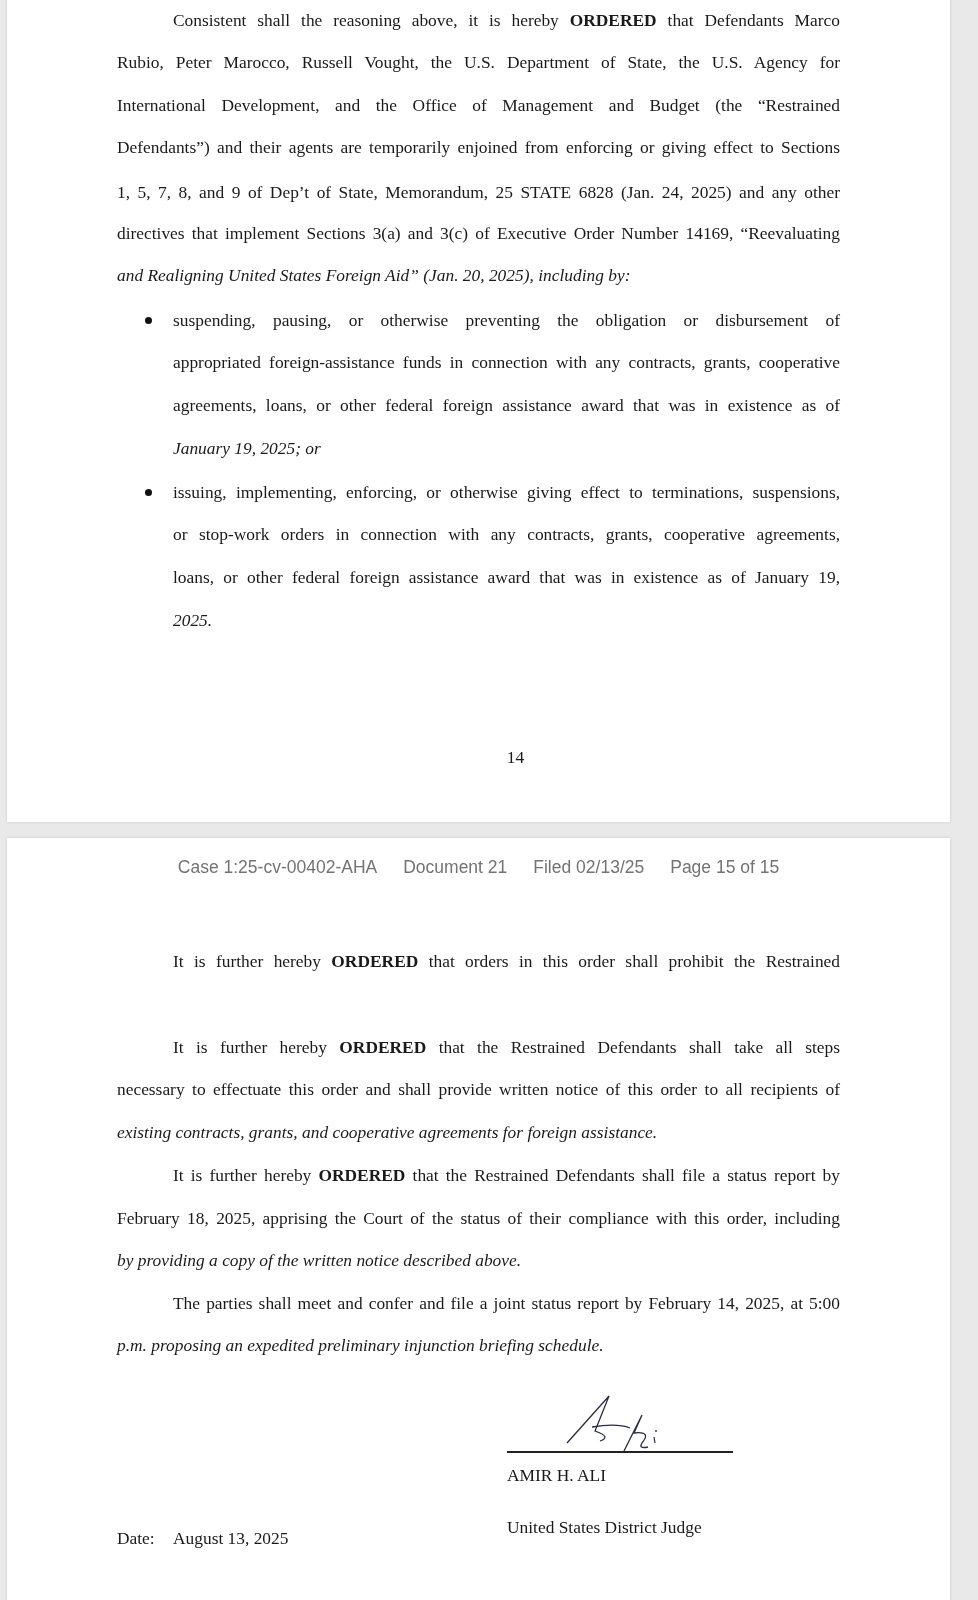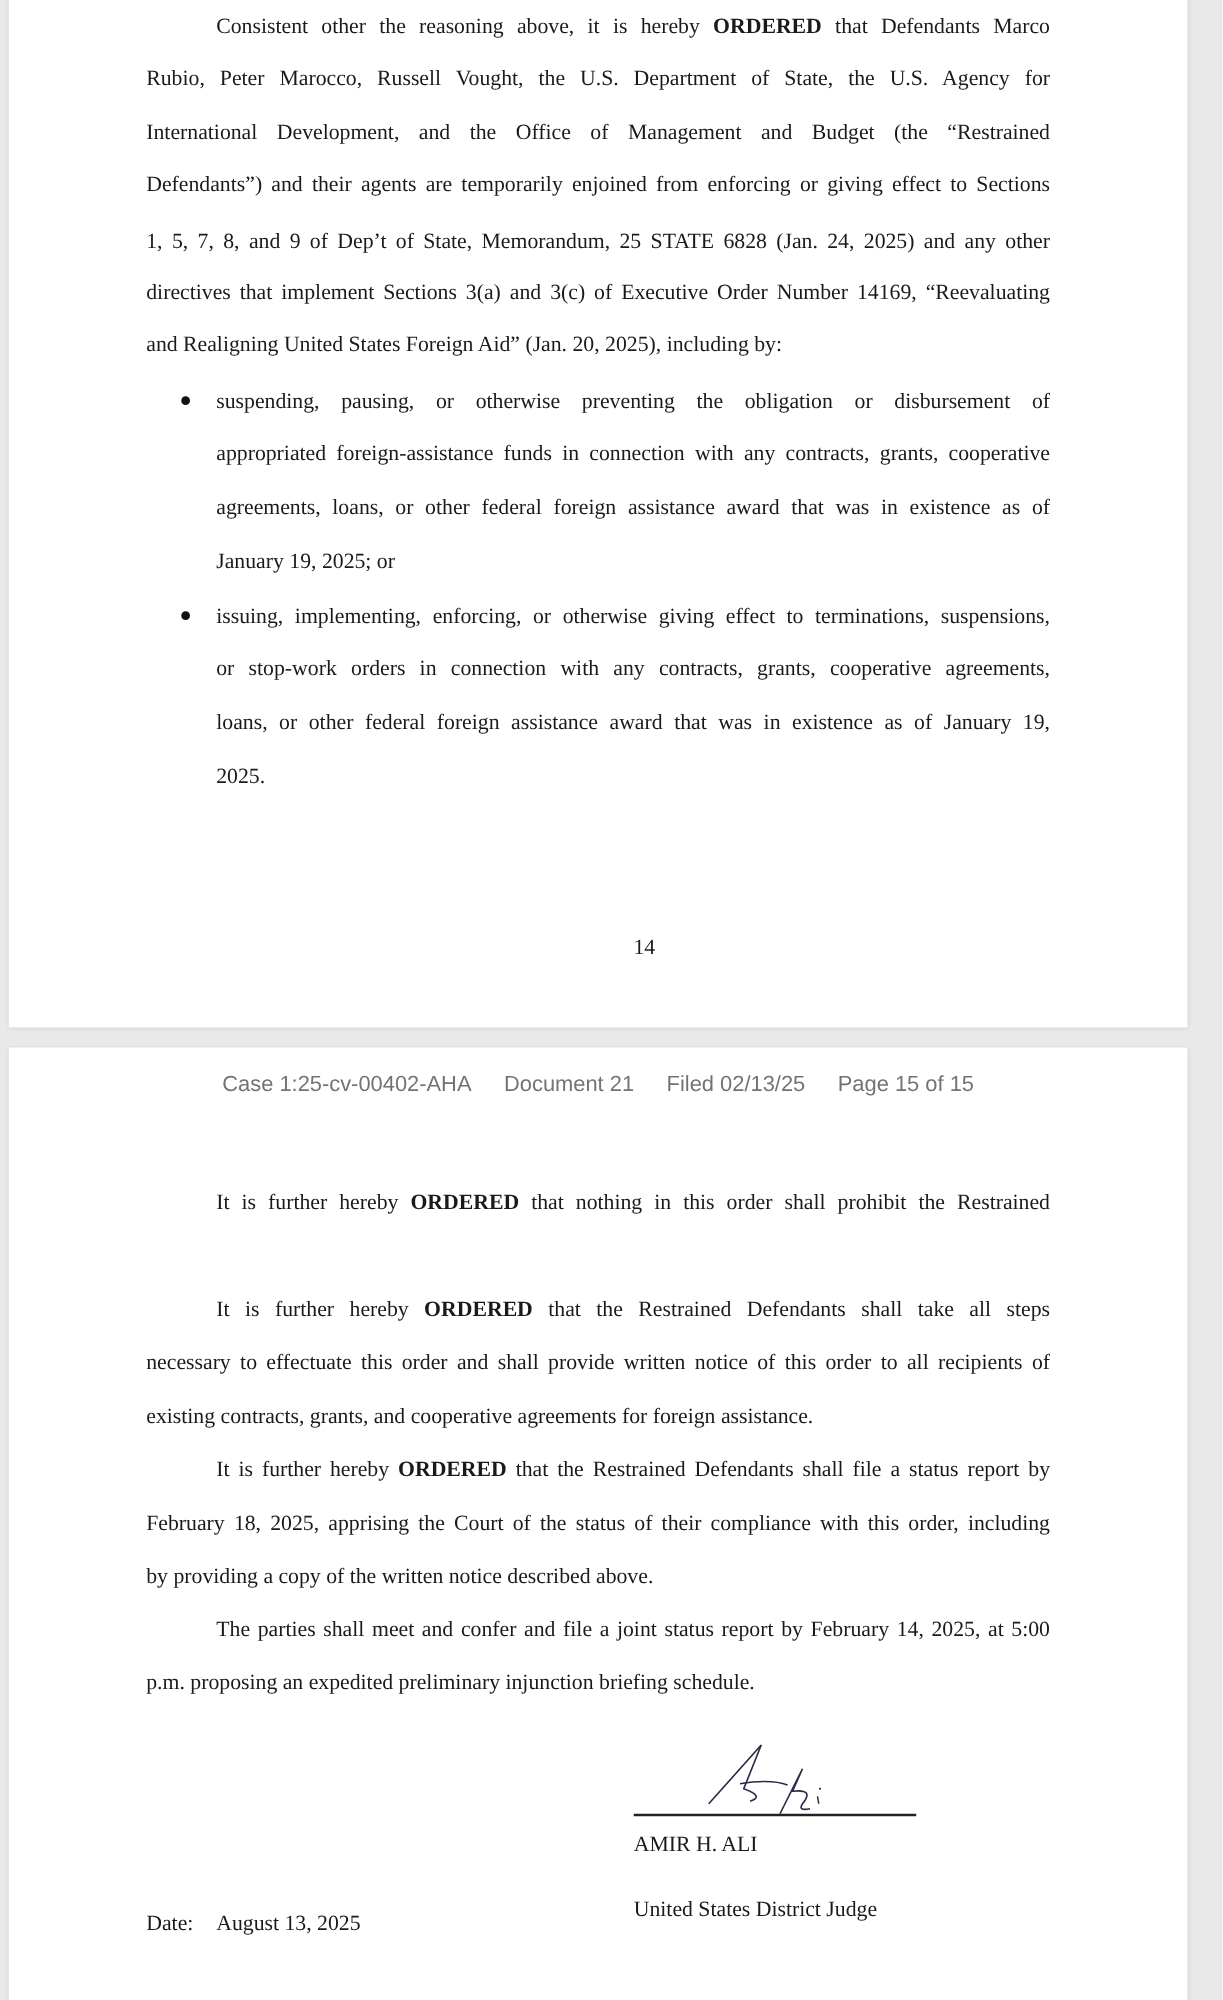--- a/index.html
+++ b/index.html
@@ -15,21 +15,21 @@
     background: #ffffff;
     box-shadow: 0 0 3px rgba(0,0,0,0.12);
   }
   #page14 { top: -10px; height: 832px; }
   #page15 { top: 838px; height: 780px; }
   .line {
     position: absolute; left: 110px; width: 723px;
     font-size: 17.4px; line-height: 20px; white-space: nowrap;
     text-align: justify; text-align-last: justify;
   }
-  .line.last { text-align-last: left; }
+  .line.last { text-align-last: left; font-style: italic; }
   .line.indent { left: 166px; width: 667px; }
   .line.bul { left: 166px; width: 667px; }
   .bullet {
     position: absolute; left: 138px; width: 7px; height: 7px; border-radius: 50%;
     background: #111;
   }
   b { font-weight: bold; }
   .pagenum {
     position: absolute; left: 0; width: 943px; text-align: center;
     font-size: 17.4px; top: 757px; padding-left: 37px;
@@ -42,21 +42,21 @@
   .sigline { position: absolute; left: 500px; top: 613px; width: 226px; height: 1.5px; background: #222; }
   .sigsvg { position: absolute; left: 555px; top: 555px; }
   .judge { position: absolute; left: 500px; font-size: 17.4px; }
   .dateline { position: absolute; left: 110px; top: 690px; font-size: 17.4px; }
   .dateline .lbl { display: inline-block; width: 56px; }
 </style>
 </head>
 <body>
 
 <div class="page" id="page14">
-  <div class="line indent" style="top:20px"><span>Consistent other the reasoning above, it is hereby </span><b>ORDERED</b><span> that Defendants Marco</span></div>
+  <div class="line indent" style="top:20px"><span>Consistent shall the reasoning above, it is hereby </span><b>ORDERED</b><span> that Defendants Marco</span></div>
   <div class="line" style="top:62px">Rubio, Peter Marocco, Russell Vought, the U.S. Department of State, the U.S. Agency for</div>
   <div class="line" style="top:105px">International Development, and the Office of Management and Budget (the “Restrained</div>
   <div class="line" style="top:147px">Defendants”) and their agents are temporarily enjoined from enforcing or giving effect to Sections</div>
   <div class="line" style="top:192px">1, 5, 7, 8, and 9 of Dep’t of State, Memorandum, 25 STATE 6828 (Jan. 24, 2025) and any other</div>
   <div class="line" style="top:233px">directives that implement Sections 3(a) and 3(c) of Executive Order Number 14169, “Reevaluating</div>
   <div class="line last" style="top:275px">and Realigning United States Foreign Aid” (Jan. 20, 2025), including by:</div>
 
   <div class="bullet" style="top:327px"></div>
   <div class="line bul" style="top:320px">suspending, pausing, or otherwise preventing the obligation or disbursement of</div>
   <div class="line bul" style="top:362px">appropriated foreign-assistance funds in connection with any contracts, grants, cooperative</div>
@@ -73,21 +73,21 @@
 </div>
 
 <div class="page" id="page15">
   <div class="header">
     <span>Case 1:25-cv-00402-AHA</span>
     <span>Document 21</span>
     <span>Filed 02/13/25</span>
     <span>Page 15 of 15</span>
   </div>
 
-  <div class="line indent" style="top:113px"><span>It is further hereby </span><b>ORDERED</b><span> that nothing in this order shall prohibit the Restrained</span></div>
+  <div class="line indent" style="top:113px"><span>It is further hereby </span><b>ORDERED</b><span> that orders in this order shall prohibit the Restrained</span></div>
 
   <div class="line indent" style="top:199px"><span>It is further hereby </span><b>ORDERED</b><span> that the Restrained Defendants shall take all steps</span></div>
   <div class="line" style="top:241px">necessary to effectuate this order and shall provide written notice of this order to all recipients of</div>
   <div class="line last" style="top:284px">existing contracts, grants, and cooperative agreements for foreign assistance.</div>
 
   <div class="line indent" style="top:327px"><span>It is further hereby </span><b>ORDERED</b><span> that the Restrained Defendants shall file a status report by</span></div>
   <div class="line" style="top:370px">February 18, 2025, apprising the Court of the status of their compliance with this order, including</div>
   <div class="line last" style="top:412px">by providing a copy of the written notice described above.</div>
 
   <div class="line indent" style="top:455px">The parties shall meet and confer and file a joint status report by February 14, 2025, at 5:00</div>

